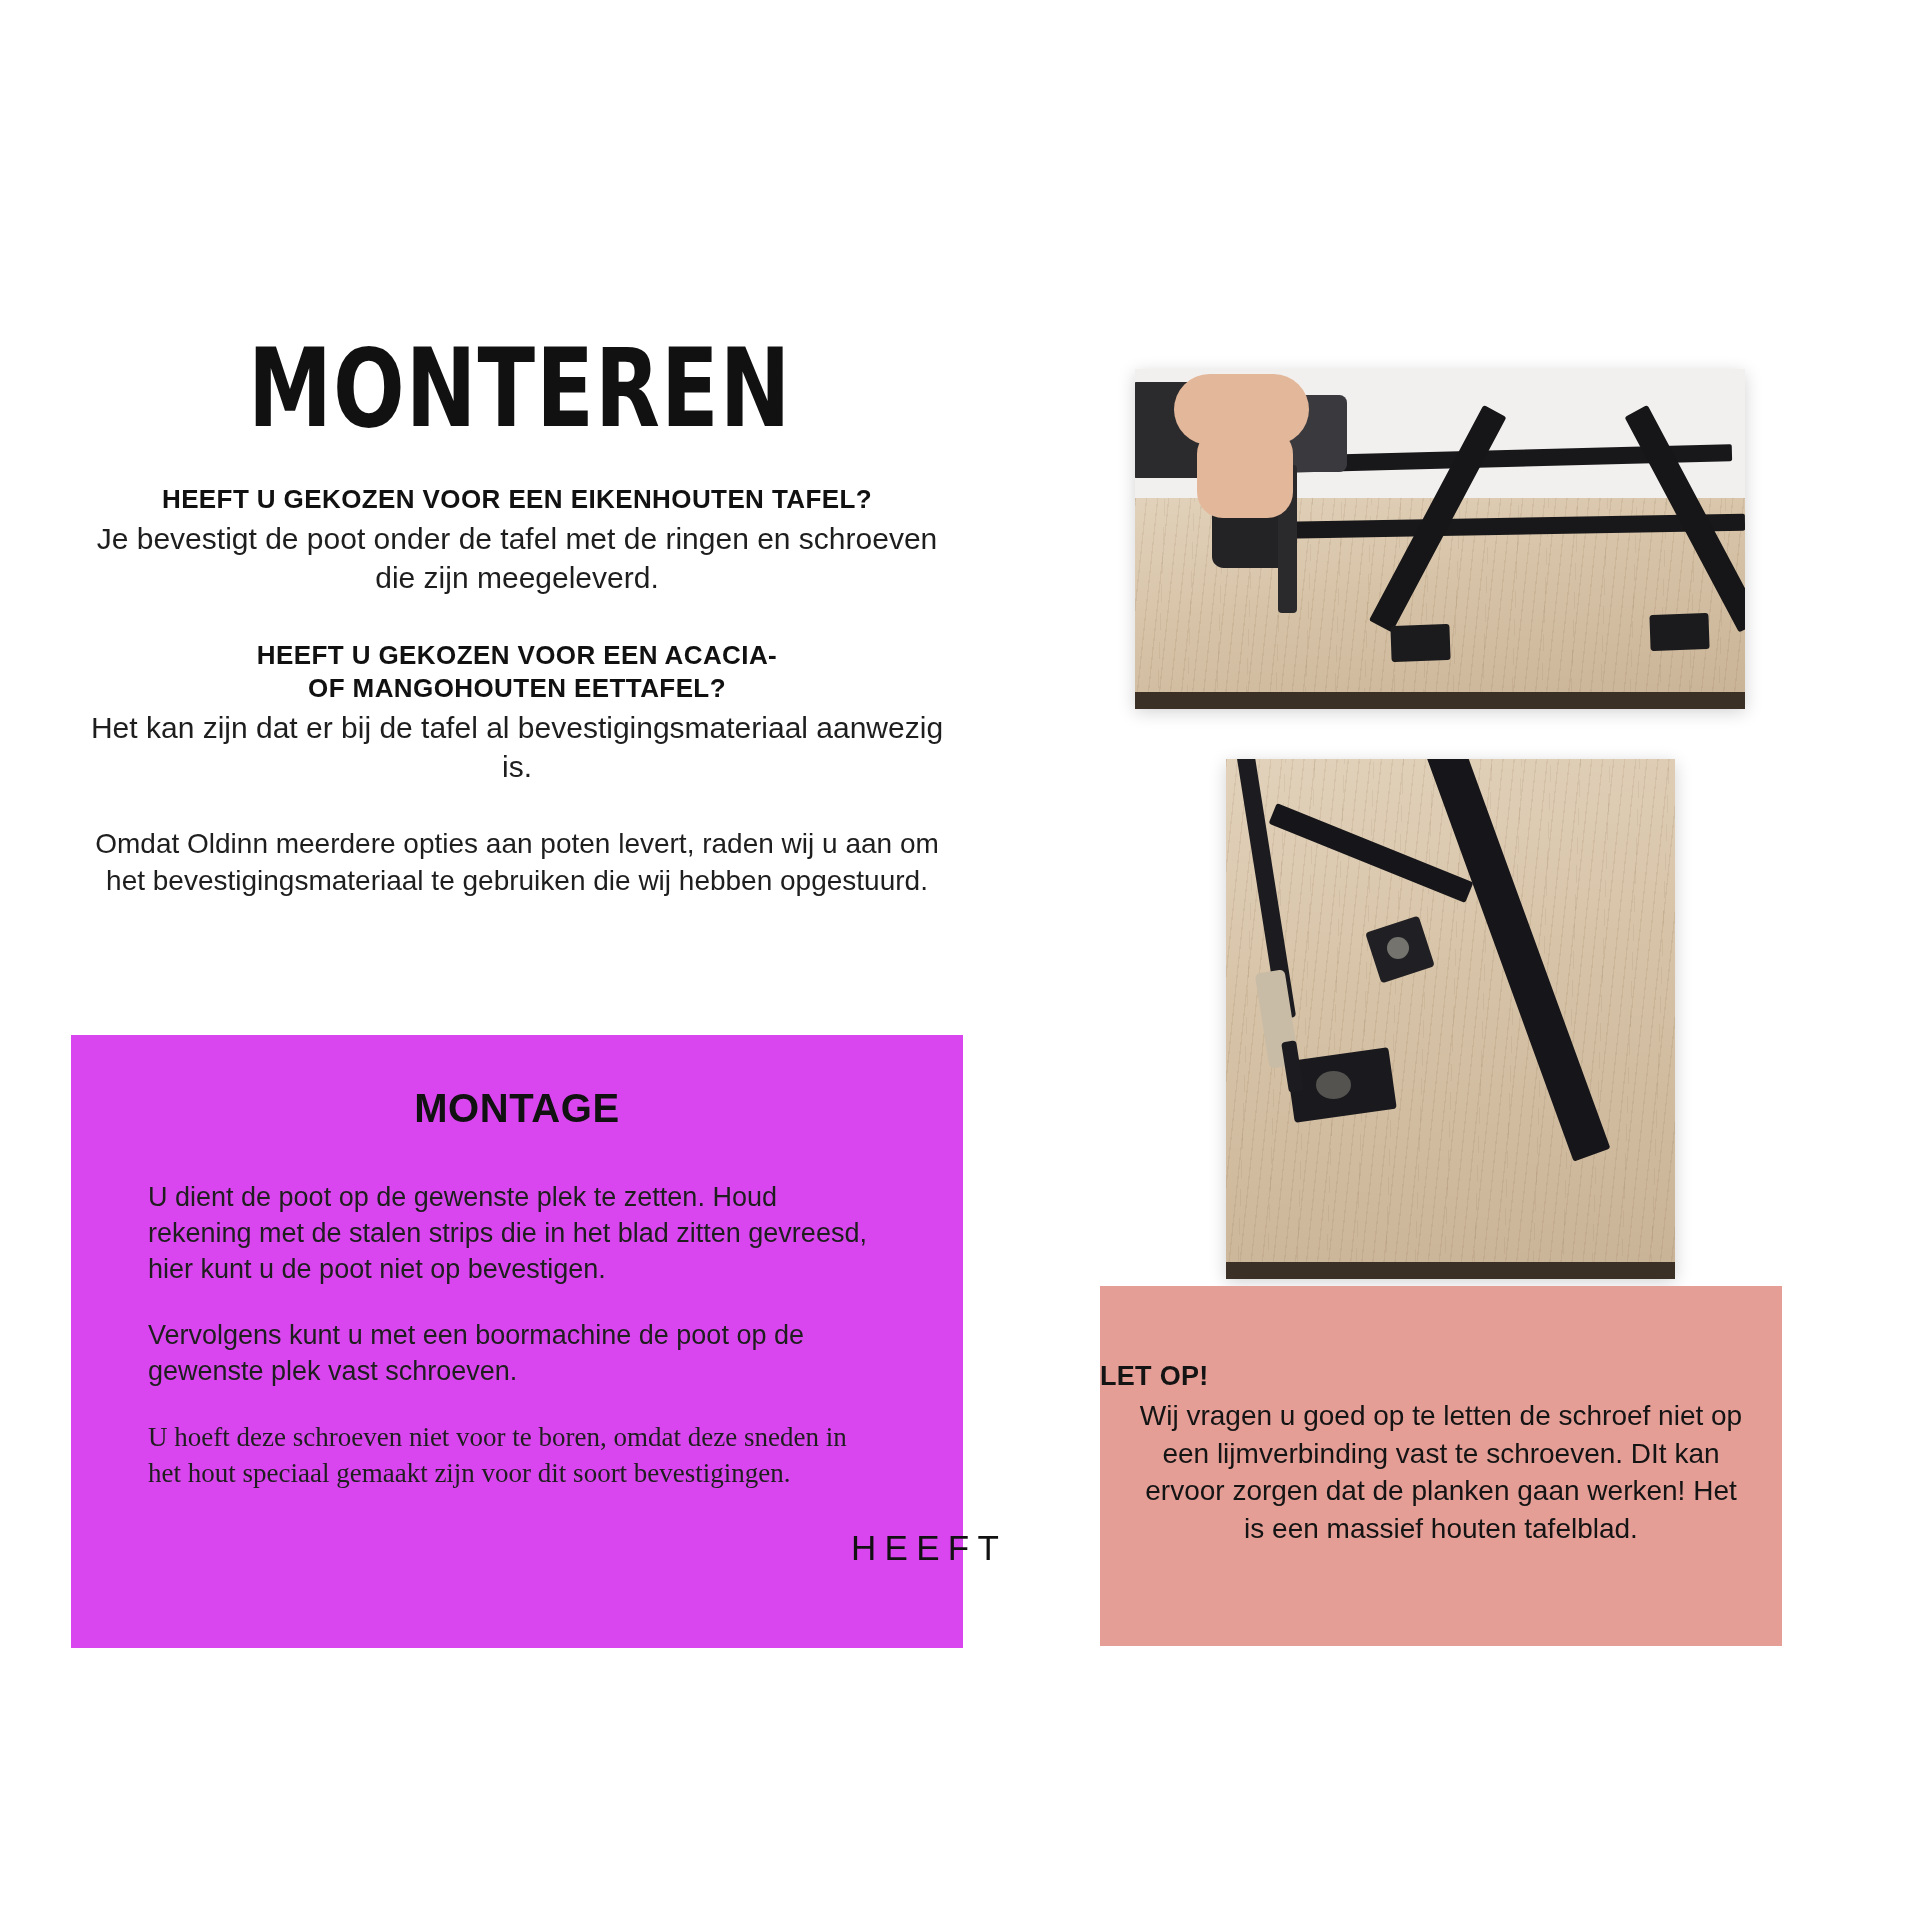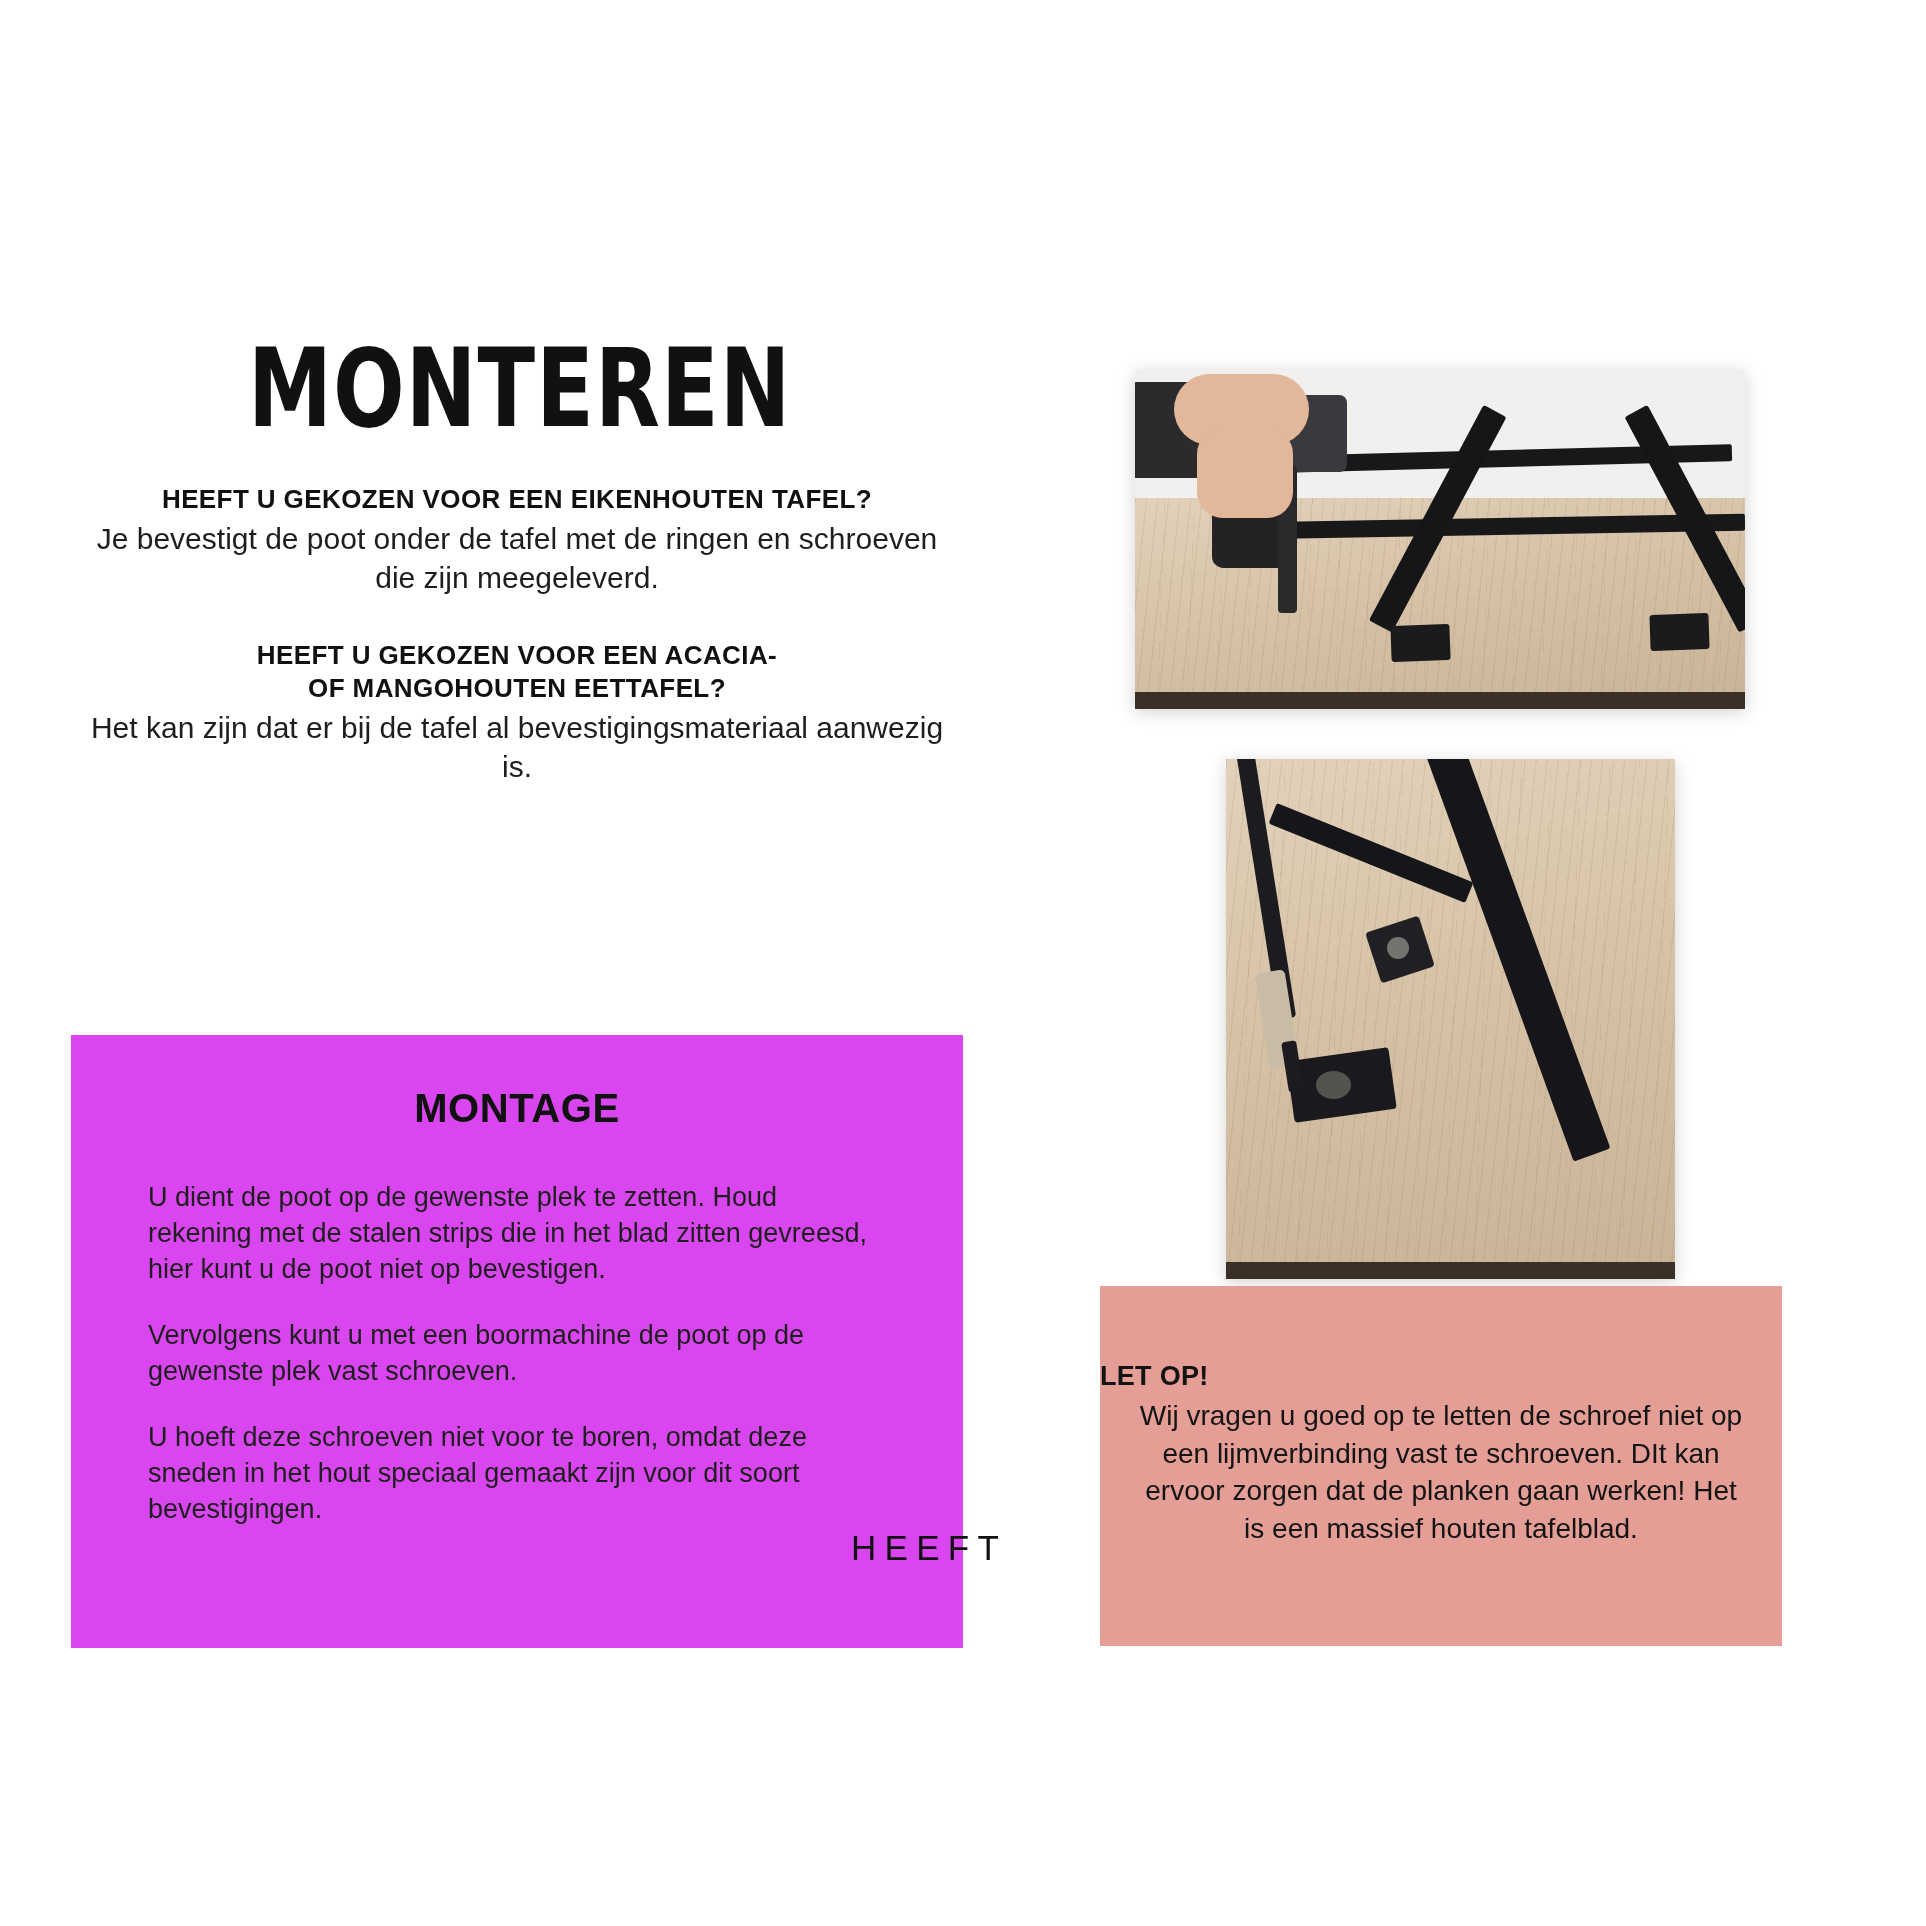--- a/index.html
+++ b/index.html
@@ -99,21 +99,21 @@
     padding: 0 77px;
     margin-top: 48px;
   }
 
   .montage-body p {
     font-size: 27px;
     line-height: 1.34;
     margin: 0 0 29.5px 0;
     color: #1e1e1e;
   }
-  .montage-body p:last-child { margin-bottom: 0; }
+  .montage-body p:last-child { margin-bottom: 0; font-family: Liberation Serif, serif; }
 
   
   .brand {
     position: absolute;
     left: 851px;
     top: 1528px;
     font-size: 35px;
     letter-spacing: 8.3px;
     font-weight: 400;
     color: #111;
@@ -268,20 +268,21 @@
       <p class="q-body">Je bevestigt de poot onder de tafel met de ringen en schroeven die zijn meegeleverd.</p>
 
       <div class="gap-1"></div>
 
       <p class="q-head">HEEFT U GEKOZEN VOOR EEN ACACIA-</p>
       <p class="q-head">OF MANGOHOUTEN EETTAFEL?</p>
       <p class="q-body">Het kan zijn dat er bij de tafel al bevestigingsmateriaal aanwezig is.</p>
 
       <div class="gap-2"></div>
 
+      <p class="para-center">Omdat Oldinn meerdere opties aan poten levert, raden wij u aan om het bevestigingsmateriaal te gebruiken die wij hebben opgestuurd.</p>
     </div>
   </div>
 
   <div class="montage-panel">
     <h2 class="montage-title">MONTAGE</h2>
     <div class="montage-body">
       <p>U dient de poot op de gewenste plek te zetten. Houd rekening met de stalen strips die in het blad zitten gevreesd, hier kunt u de poot niet op bevestigen.</p>
       <p>Vervolgens kunt u met een boormachine de poot op de gewenste plek vast schroeven.</p>
       <p>U hoeft deze schroeven niet voor te boren, omdat deze sneden in het hout speciaal gemaakt zijn voor dit soort bevestigingen.</p>
     </div>

